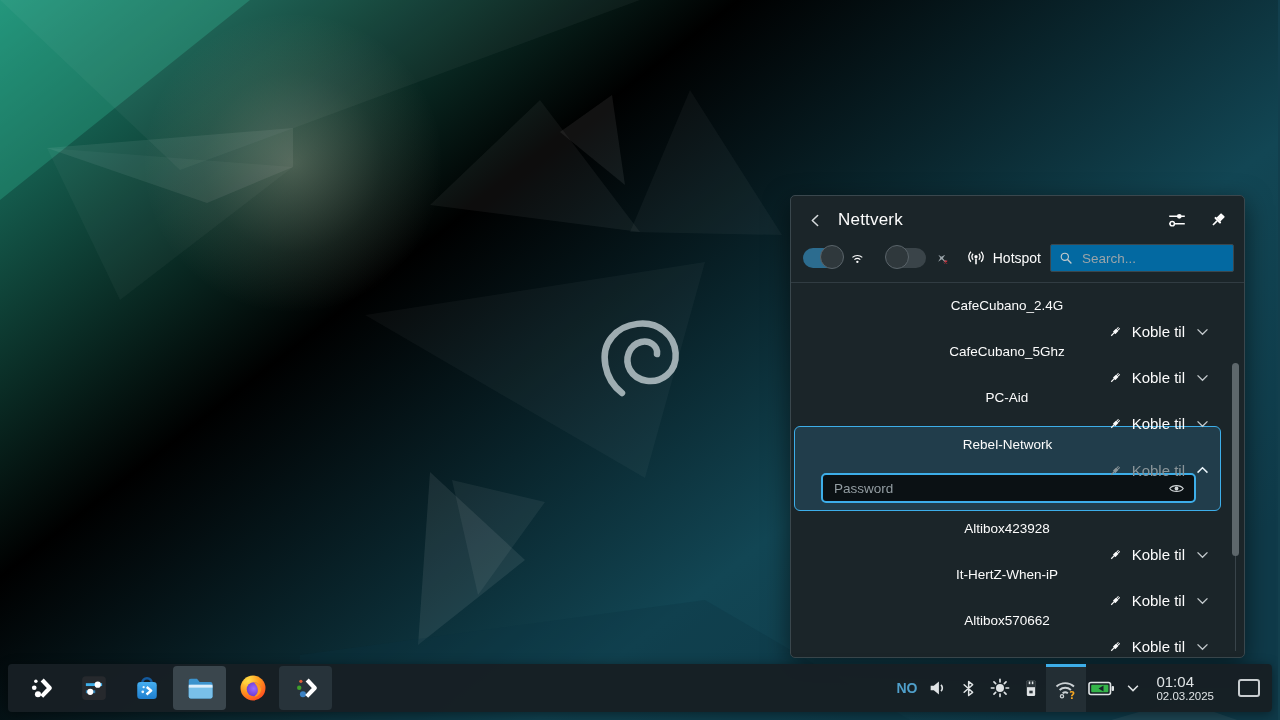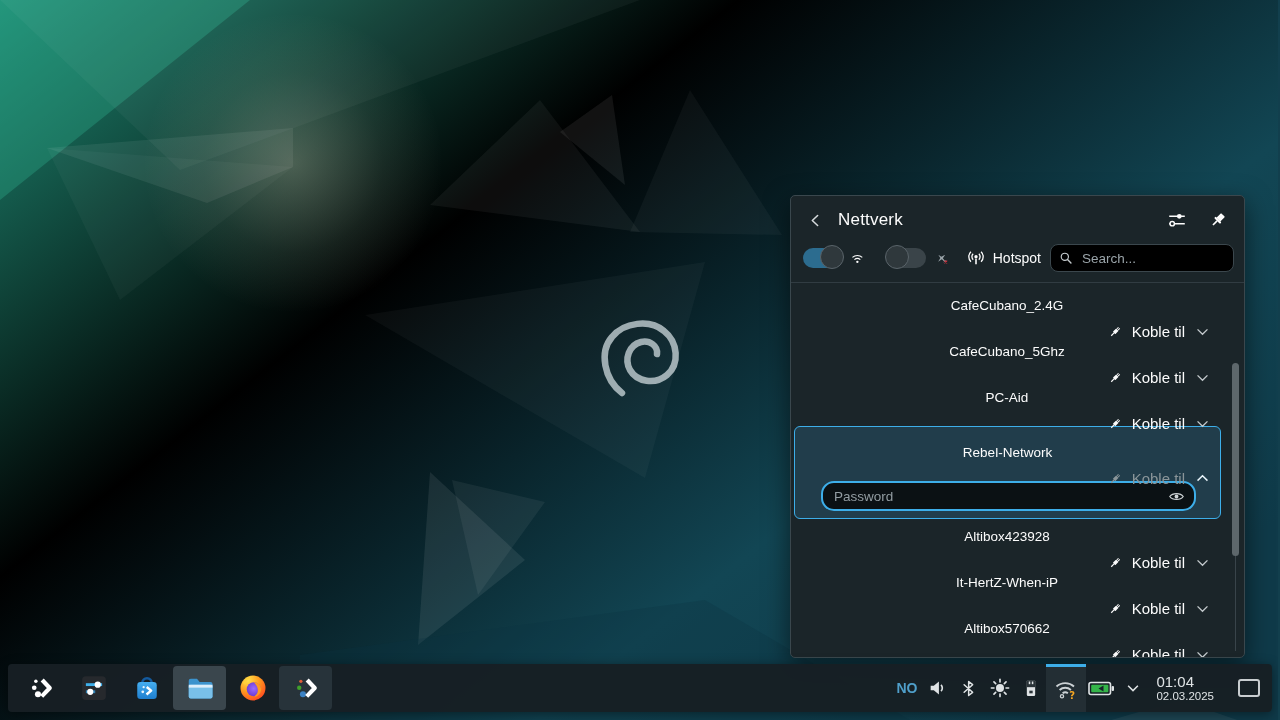--- a/index.html
+++ b/index.html
@@ -20,39 +20,39 @@
   .toggle-row{display:flex;align-items:center;gap:9px;padding:5px 10px 9px 12px;height:30px;}
   .switch{position:relative;width:38px;height:20px;border-radius:10px;flex:none;}
   .switch.on{background:#2c6c8f;}
   .switch.off{background:#3a4449;}
   .knob{position:absolute;top:-3px;width:24px;height:24px;border-radius:50%;
     background:#2f383c;border:1px solid #5a646a;box-sizing:border-box;}
   .switch.on .knob{right:-3px;}
   .switch.off .knob{left:-3px;}
   .hotspot{display:flex;align-items:center;gap:7px;margin-left:8px;}
   .hotspot-label{font-size:14px;}
-  .searchbox{margin-left:auto;width:184px;height:28px;background:#000000;
-    border:1px solid #3b474d;border-radius:8px;display:flex;align-items:center;
+  .searchbox{margin-left:auto;width:184px;height:28px;background:#0369a1;
+    border:1px solid #3b474d;border-radius:2px;display:flex;align-items:center;
     gap:7px;padding:0 8px;box-sizing:border-box;}
   .searchbox input{flex:1;background:transparent;border:none;outline:none;
     color:#e8eaeb;font-size:13.5px;font-family:"Liberation Sans",sans-serif;min-width:0;}
   .searchbox input::placeholder{color:#9aa4a9;}
   .separator{height:1px;background:#313c42;flex:none;}
 
   .netlist{position:relative;flex:1;overflow:hidden;padding-top:5px;}
   .net-row{display:flex;align-items:center;height:46px;padding:0 33px 0 12px;gap:10px;flex-direction:column;}
   .net-name{font-size:13.5px;white-space:nowrap;}
   .row-right{margin-left:auto;display:flex;align-items:center;gap:9px;}
   .action-label{font-size:15px;}
   .sel-group{margin:0 23px 0 3px;border:1px solid #3daee9;border-radius:6px;
     background:rgba(61,174,233,.18);padding-bottom:7px;}
-  .sel-group .net-row{padding:8px 9px 0 9px;}
+  .sel-group .net-row{padding:0 9px 0 9px;}
   .sel-group .action-label,.sel-group .plug{color:#8a9599;}
   .pw-field{margin:0 24px 0 26px;height:30px;background:#0b1114;
-    border:2px solid #3daee9;border-radius:13px;display:flex;align-items:center;
+    border:2px solid #3daee9;border-radius:5px;display:flex;align-items:center;
     gap:6px;padding:0 9px;box-sizing:border-box;}
   .pw-field input{flex:1;background:transparent;border:none;outline:none;
     color:#e8eaeb;font-size:13.5px;font-family:"Liberation Sans",sans-serif;min-width:0;}
   .pw-field input::placeholder{color:#939da2;}
   .sb-track{position:absolute;right:8px;top:80px;bottom:6px;width:1px;background:#39444a;}
   .sb-thumb{position:absolute;right:5px;top:80px;width:7px;height:193px;border-radius:4px;background:#5d676b;}
 
   
   .panel{position:absolute;left:8px;top:664px;width:1264px;height:48px;
     background:rgba(23,31,36,.97);border-radius:4px;display:flex;align-items:center;

